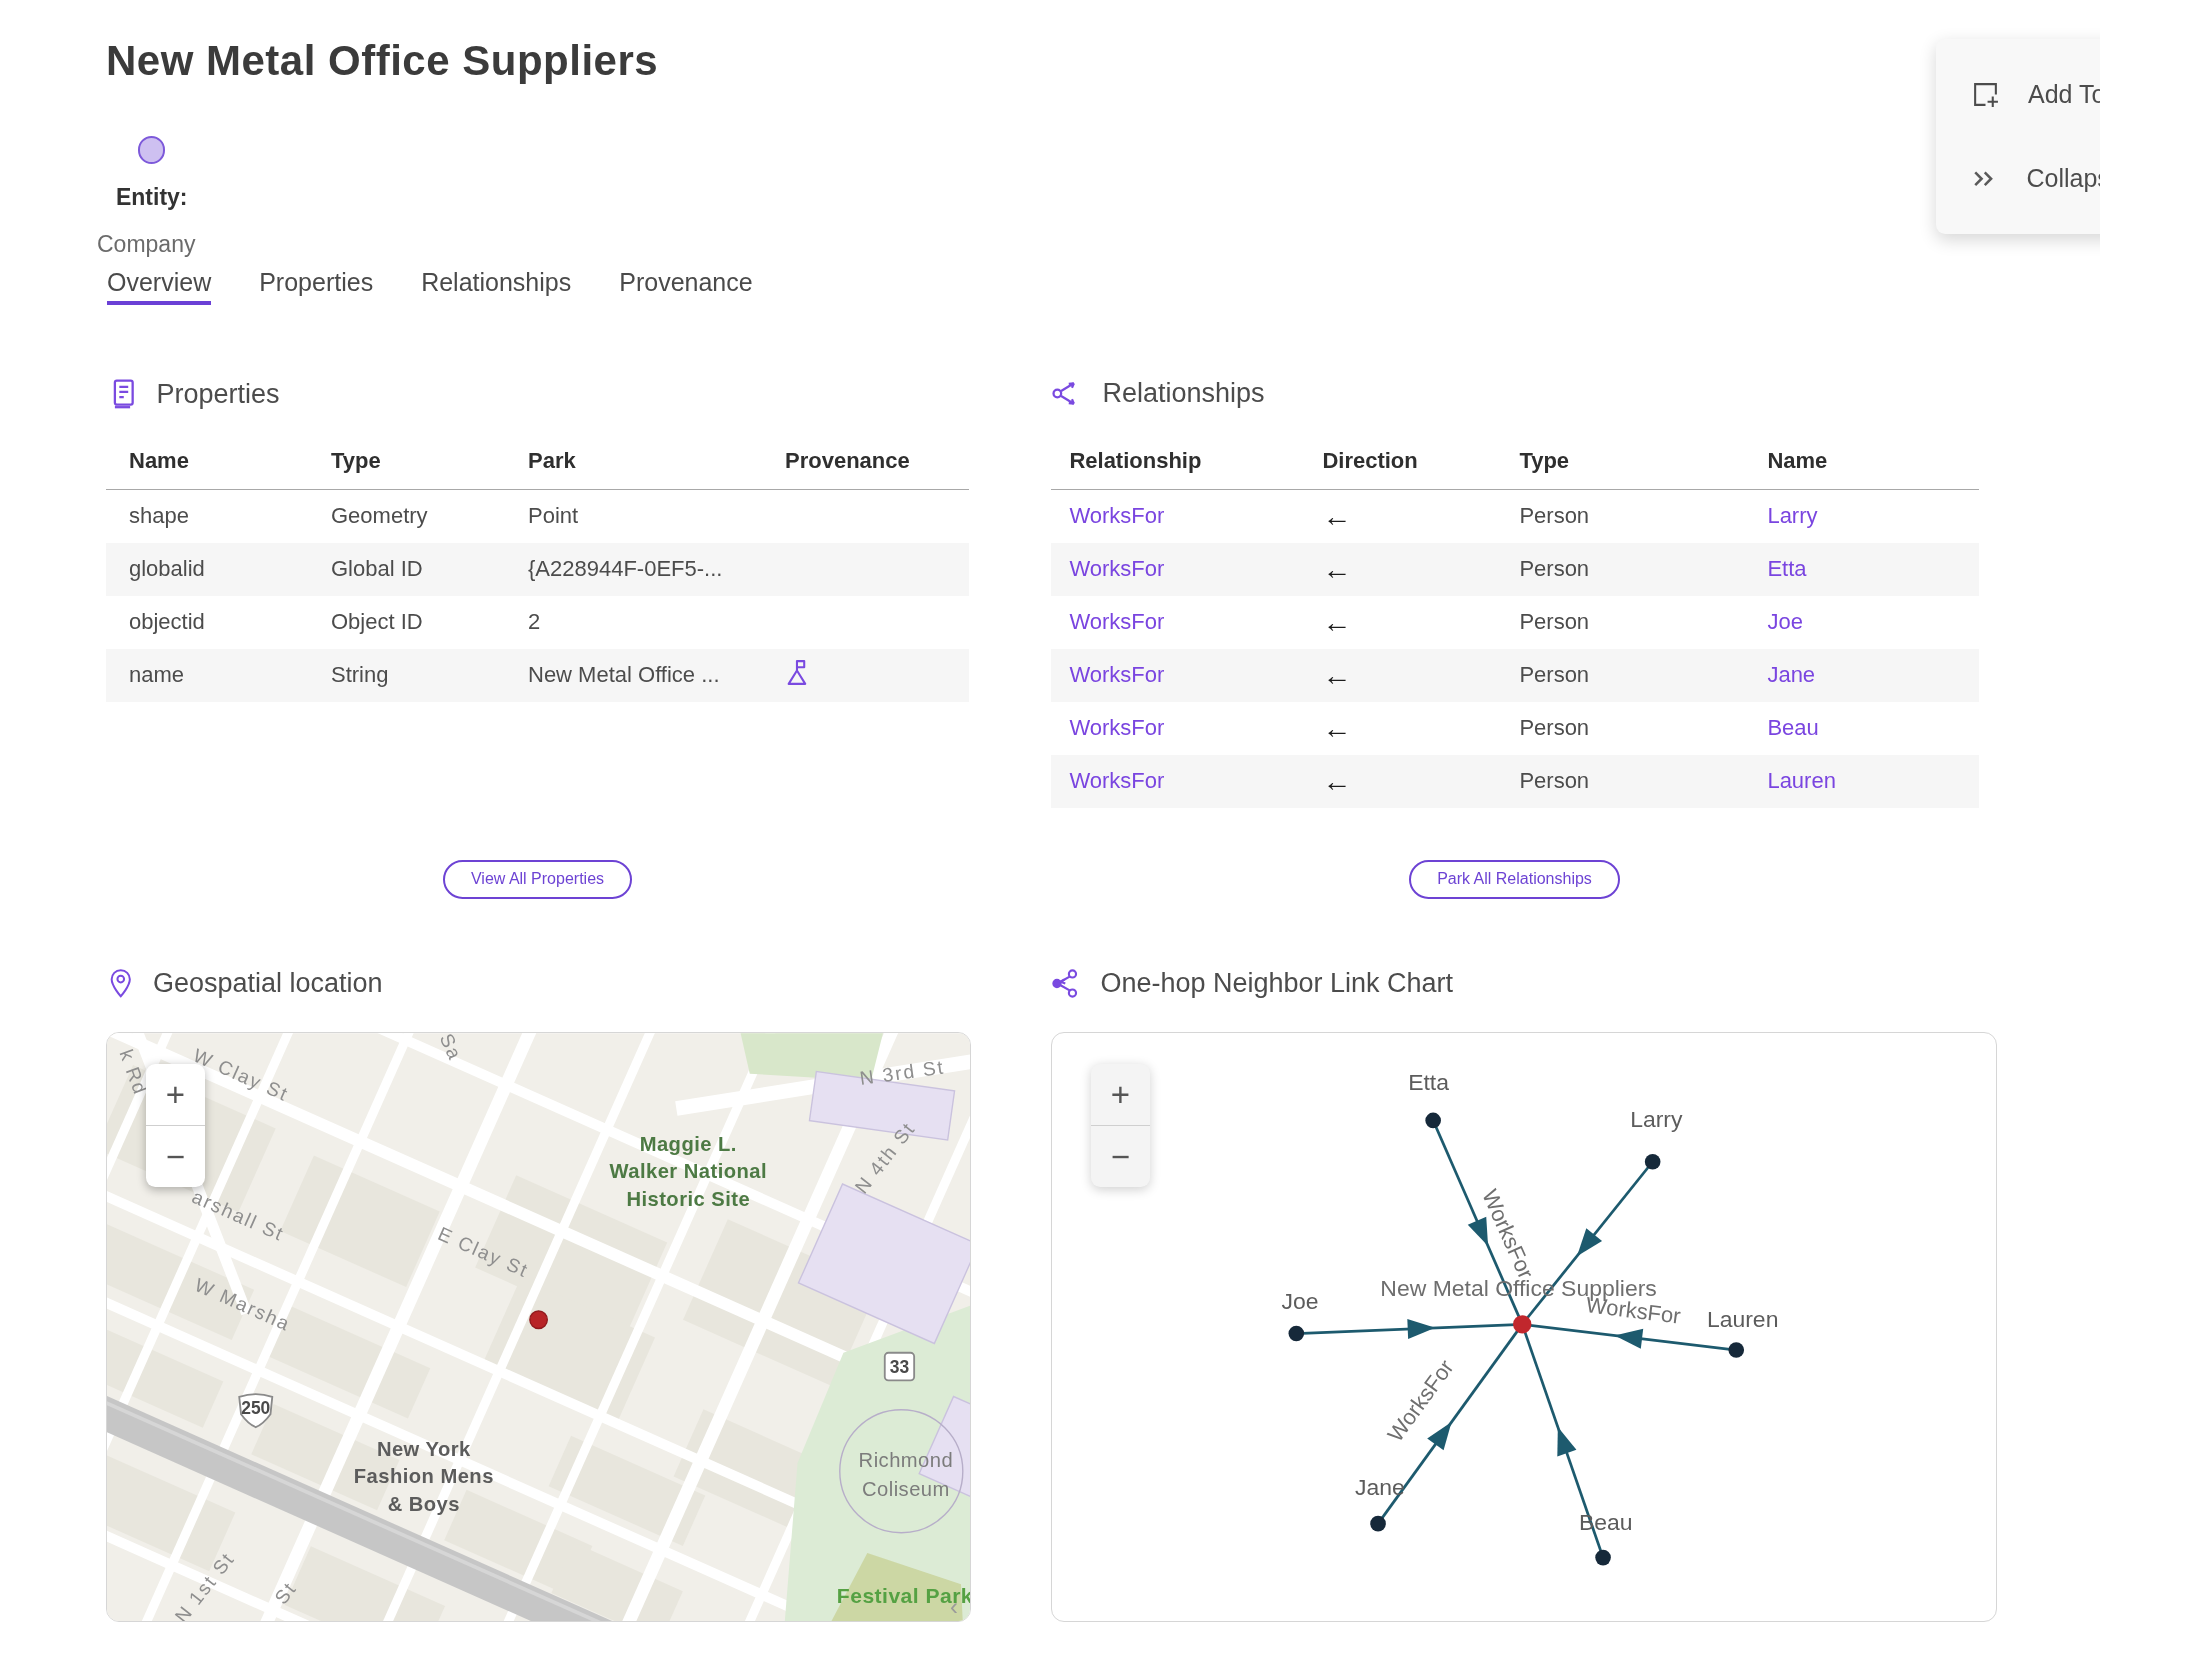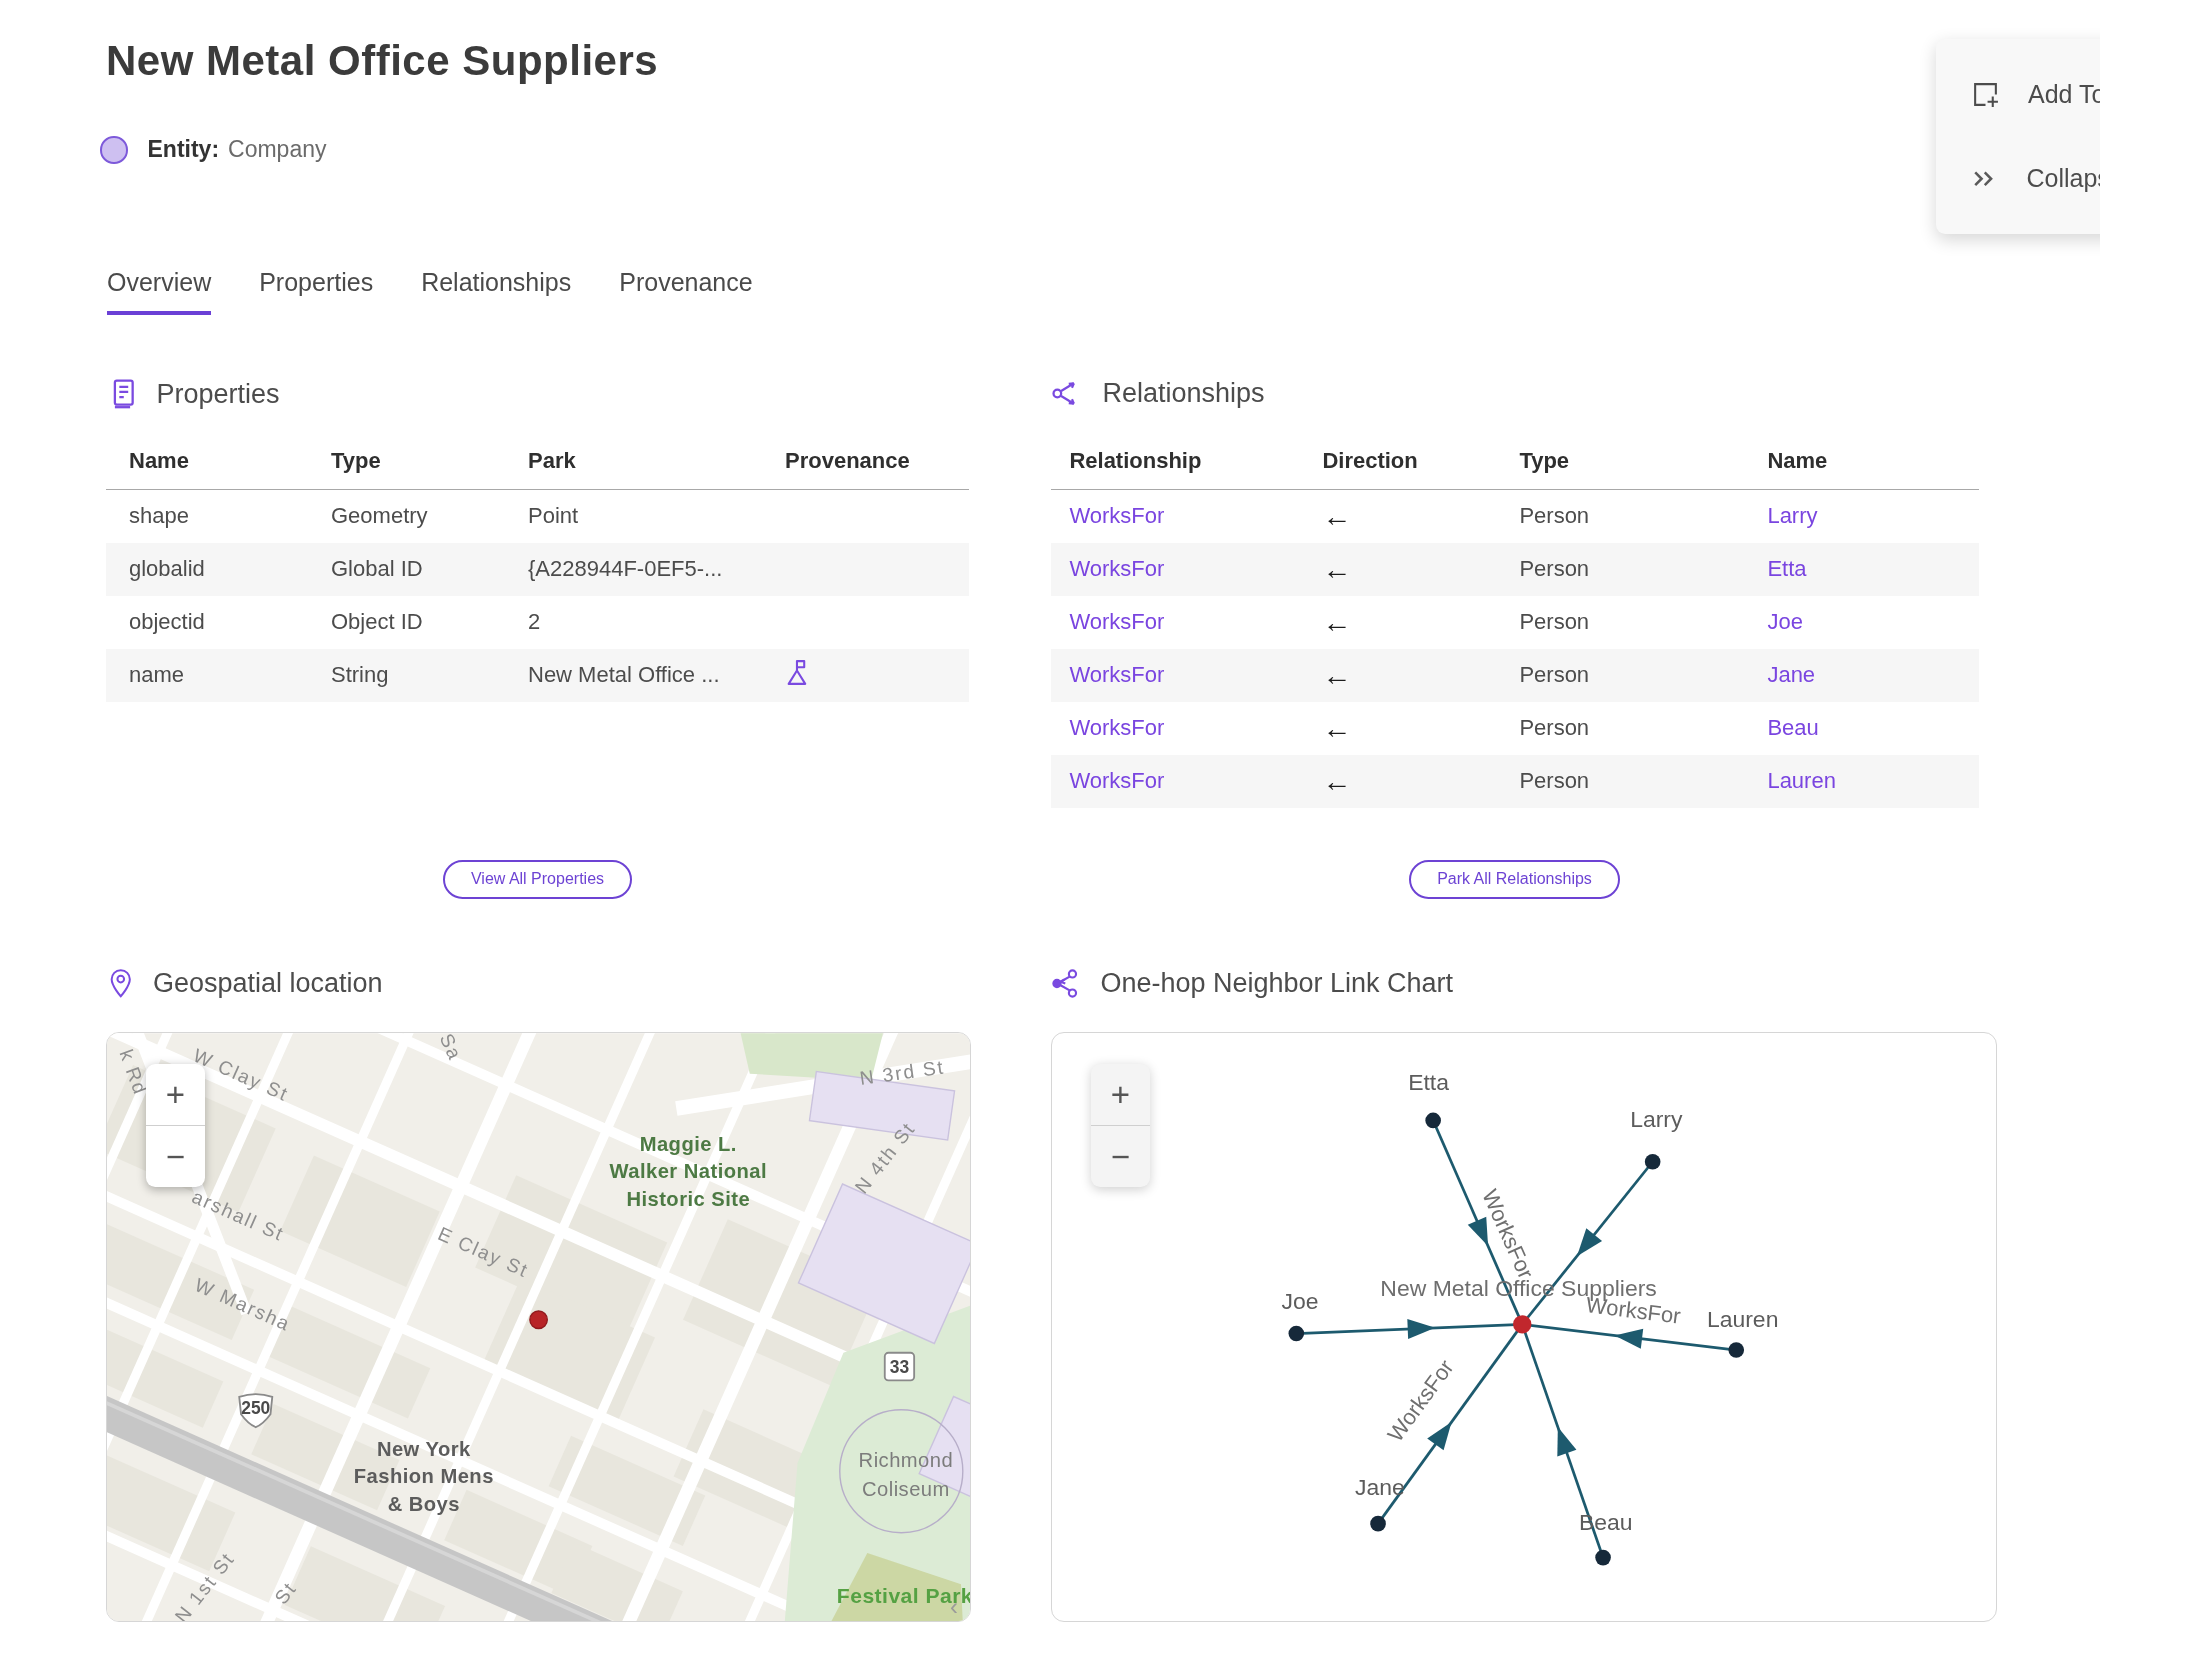--- a/index.html
+++ b/index.html
@@ -1,34 +1,34 @@
 <!DOCTYPE html>
 <html style="font-size:14.7px"><head>
 <meta charset="utf-8">
 <style>
   html,body{margin:0;padding:0;background:#ffffff;font-family:"Liberation Sans",sans-serif;}
   #page{position:relative;width:2100px;height:1677px;background:#ffffff;overflow:hidden;}
 
   
   .page-title{position:absolute;left:106px;top:37px;font-size:42px;font-weight:700;color:#3b3b3b;letter-spacing:0.5px;}
-  .entity-row{position:absolute;left:100px;top:136px;display:flex;align-items:center;gap:20px;}
+  .entity-row{position:absolute;left:108px;top:136px;display:flex;align-items:center;gap:20px;flex-direction:column;}
   .entity-dot{width:27.5px;height:27.5px;border-radius:50%;background:#cec0f1;border:2.8px solid #7d59da;box-sizing:border-box;}
   .entity-label{font-size:23px;font-weight:700;color:#333;}
   .entity-type{font-size:23px;color:#6b6b6b;margin-left:-11px;}
 
   
   .action-panel{position:absolute;left:1936px;top:39px;width:233px;height:195px;background:#f8f8f8;border-radius:9.2px;
     box-shadow:0 5.5px 16.5px rgba(0,0,0,.16);display:flex;flex-direction:column;justify-content:space-around;padding:13px 0;box-sizing:border-box;}
   .action-item{display:flex;align-items:center;gap:28px;padding-left:35px;cursor:pointer;}
   .action-item span.lbl{font-size:25px;color:#4c4c4c;}
   .action-item svg{display:block;}
 
   
   .tabs{position:absolute;left:107px;top:268px;display:flex;gap:48px;}
-  .tab{font-size:25px;color:#4a4a4a;padding-bottom:14px;cursor:pointer;text-align:center;}
+  .tab{font-size:25px;color:#4a4a4a;padding-bottom:4px;cursor:pointer;text-align:center;}
   .tab.active{border-bottom:4.6px solid #6b40d6;}
 
   
   .sec-head{position:absolute;display:flex;align-items:center;gap:18.4px;}
   .sec-head .sec-title{font-size:27px;color:#4c4c4c;}
   .sec-head svg{display:block;}
 
   
   table{border-collapse:collapse;table-layout:fixed;}
   #props-table{position:absolute;left:106px;top:439px;width:863px;}

